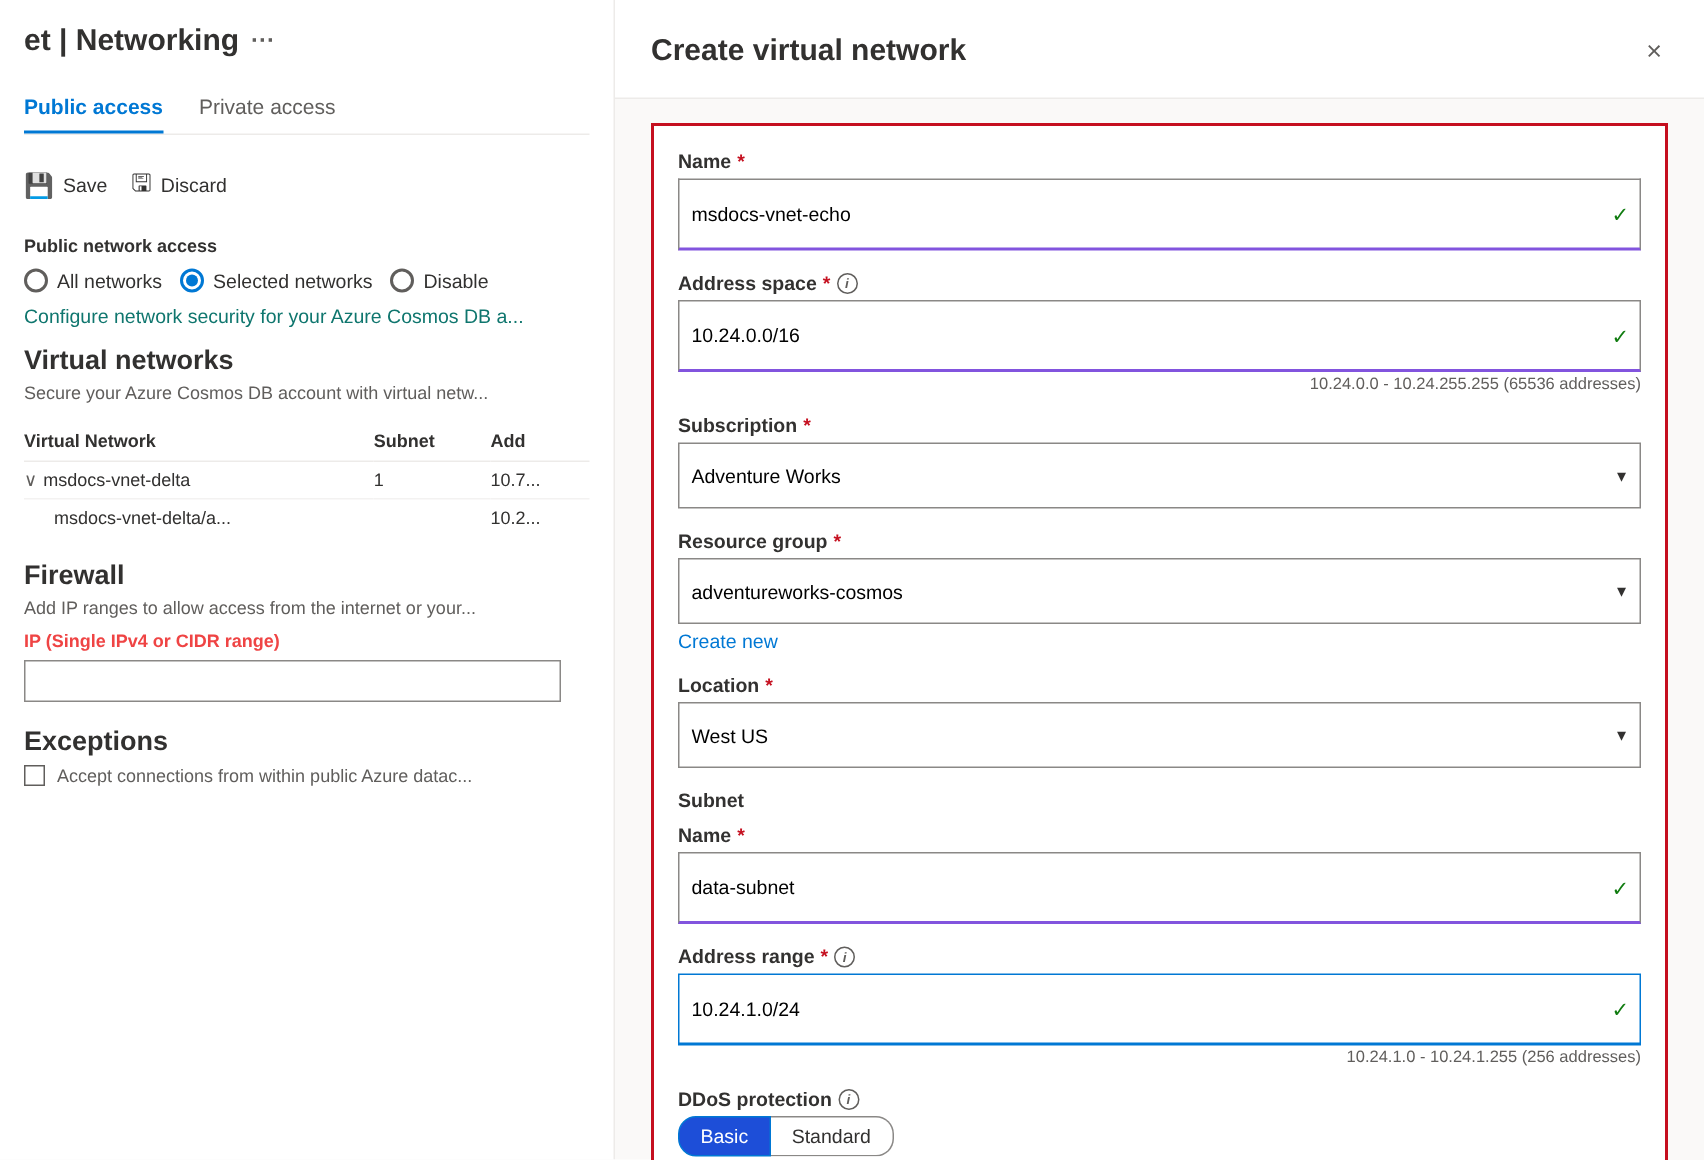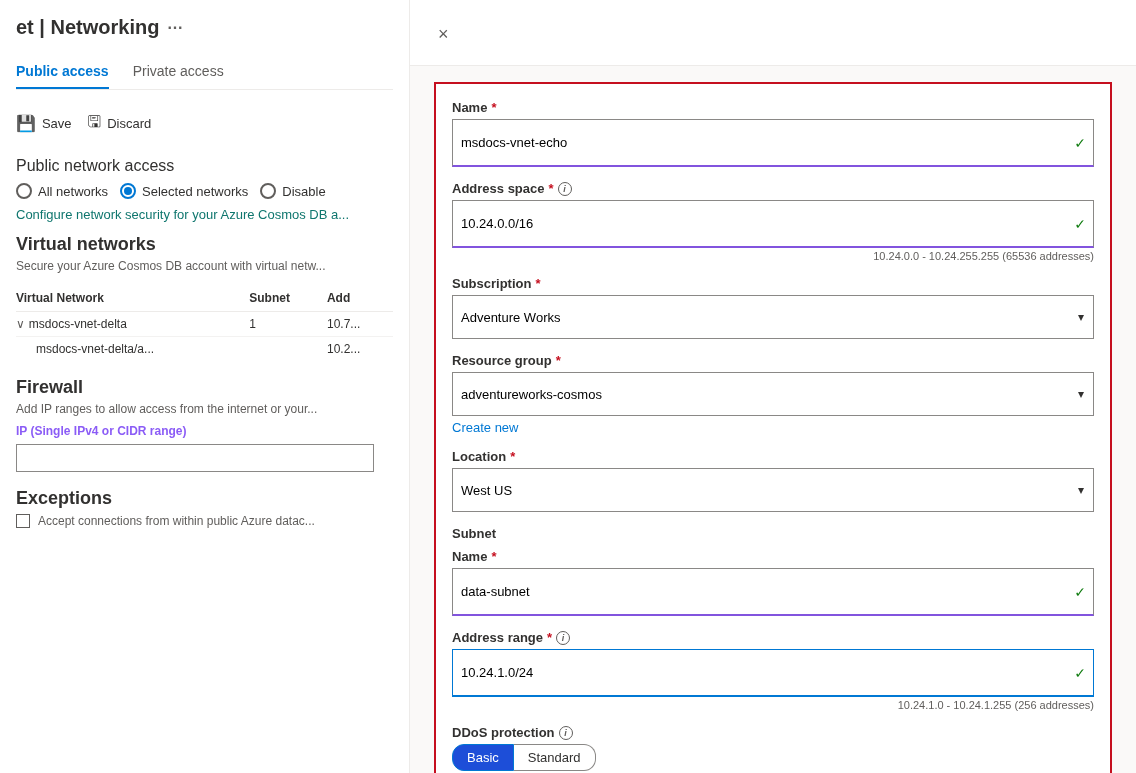--- a/index.html
+++ b/index.html
@@ -72,22 +72,22 @@
       gap: 6px;
       cursor: pointer;
       color: #323130;
       font-size: 13px;
       background: none;
       border: none;
       padding: 4px 0;
     }
 
     .section-label {
-      font-size: 16px;
-      font-weight: 400;
+      font-size: 12px;
+      font-weight: 700;
       margin-bottom: 8px;
       color: #323130;
     }
 
     .radio-group {
       display: flex;
       align-items: center;
       gap: 12px;
       margin-bottom: 8px;
       flex-wrap: wrap;
@@ -174,21 +174,21 @@
       margin-top: 16px;
     }
     .firewall-desc {
       font-size: 12px;
       color: #605e5c;
       margin-bottom: 8px;
     }
     .ip-label {
       font-size: 12px;
       font-weight: 600;
-      color: #8b5cf6;
+      color: #ef4444;
       margin-bottom: 6px;
     }
     .ip-input {
       width: 95%;
       border: 1px solid #8a8886;
       height: 28px;
       padding: 4px 8px;
       font-size: 13px;
       outline: none;
     }
@@ -472,20 +472,21 @@
     <div class="vnet-section-title">Exceptions</div>
     <div class="exceptions-check">
       <div class="checkbox-box"></div>
       <span>Accept connections from within public Azure datac...</span>
     </div>
   </div>
 </div>
 
 <div class="right-panel">
   <div class="flyout-header">
+    <span class="flyout-title">Create virtual network</span>
     <button class="close-btn">×</button>
   </div>
 
   <div class="flyout-body">
     <div class="form-section">
 
       <div class="form-field">
         <div class="form-label">
           <span>Name</span>
           <span class="required-star">*</span>

